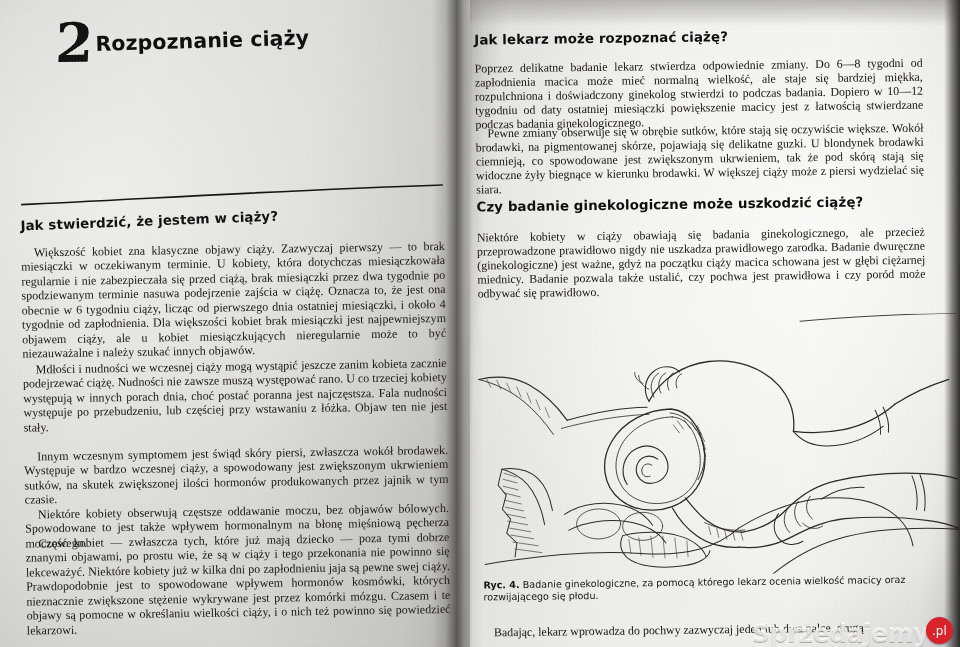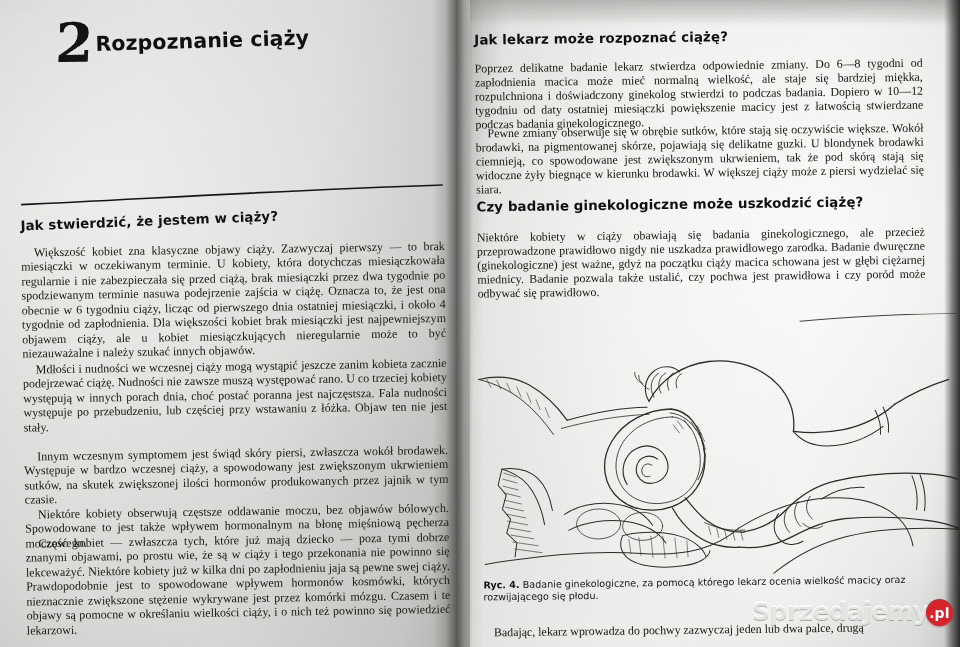--- a/index.html
+++ b/index.html
@@ -102,32 +102,32 @@
   
   #figure{position:absolute;left:0px;top:318px;width:486px;height:258px;}
   #figure svg{display:block;width:100%;height:100%;}
 
   #figure-caption{position:absolute;left:10px;top:578px;width:448px;
       font-family:"DejaVu Sans","Liberation Sans",sans-serif;
       font-size:9.6px;line-height:11.6px;color:#131313;}
   #figure-caption b{font-weight:700;}
 
   
-  #watermark{position:absolute;left:752px;top:597px;
-      display:flex;align-items:flex-end;pointer-events:none;}
+  #watermark{position:absolute;left:752px;top:619px;
+      display:flex;align-items:center;pointer-events:none;}
   #wm-text{font-family:"DejaVu Sans","Liberation Sans",sans-serif;
       font-weight:700;font-size:25px;letter-spacing:-.5px;
       color:rgba(255,255,255,.66);
       text-shadow:0 1px 0 rgba(120,118,112,.55), 0 -1px 0 rgba(255,255,255,.5);}
   #wm-badge{margin-left:-3px;margin-top:-6px;
       width:27px;height:27px;border-radius:50%;
       background:#d8232a;
       display:flex;align-items:center;justify-content:center;
       font-family:"DejaVu Sans","Liberation Sans",sans-serif;
-      font-weight:700;font-size:14px;color:#fff;
+      font-weight:400;font-size:12px;color:#fff;
       box-shadow:0 1px 2px rgba(0,0,0,.35);}
 
   
   #vignette{position:absolute;inset:0;pointer-events:none;
       background:radial-gradient(130% 110% at 48% 45%, rgba(0,0,0,0) 52%, rgba(0,0,0,.16) 88%, rgba(0,0,0,.30) 100%);}
   #blurtop{position:absolute;left:470px;top:0;width:490px;height:18px;
       background:linear-gradient(180deg,rgba(255,255,255,.35),rgba(255,255,255,0));pointer-events:none;}
 </style>
 </head>
 <body>

